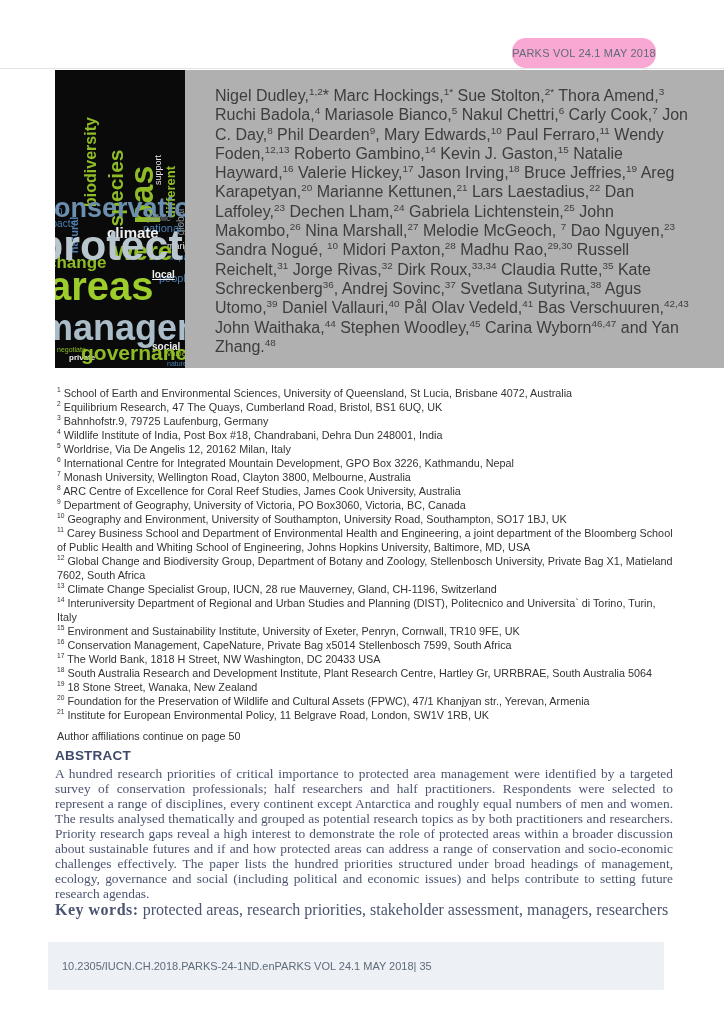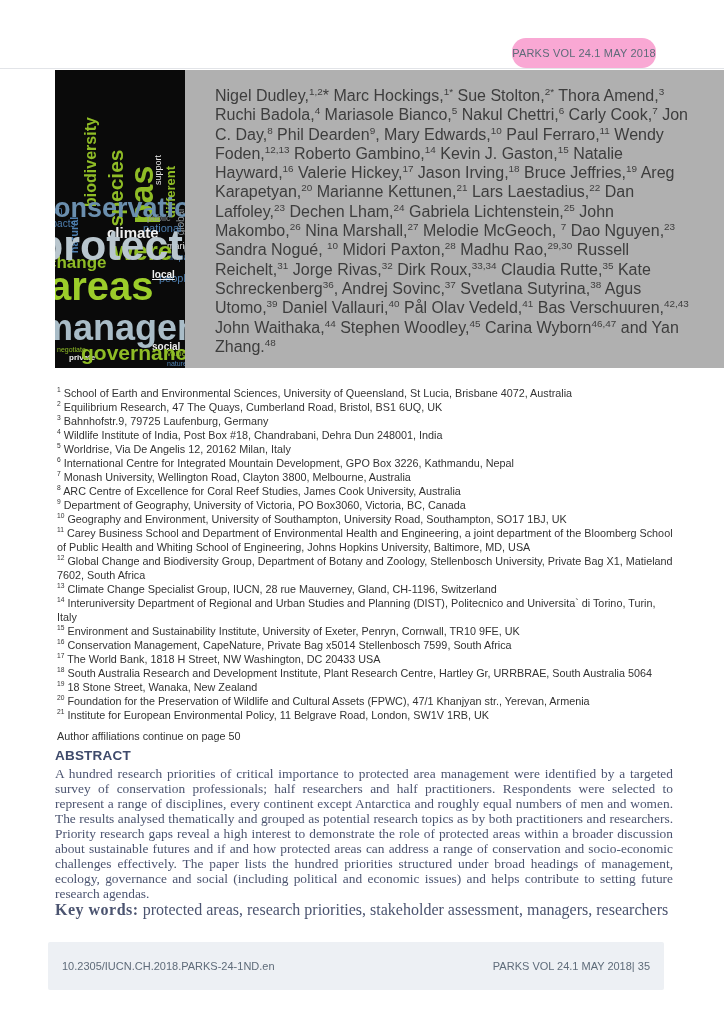--- a/index.html
+++ b/index.html
@@ -45,21 +45,21 @@
   }
   .keywords{
     position:absolute;left:55px;top:901px;width:618px;
     font-family:"Liberation Serif",serif;font-size:16px;color:#4b5470;
   }
   .keywords b{letter-spacing:.5px;}
 
   
   .footer-band{
     position:absolute;left:48px;top:942px;width:616px;height:48px;background:#edf0f4;border-radius:2px;
-    display:flex;align-items:center;justify-content:space-between;
+    display:flex;align-items:center;justify-content:flex-start;
     font-size:11px;color:#5e6b79;padding:0 14px;box-sizing:border-box;
   }
 </style>
 </head>
 <body>
 
 <div class="top-rule"></div>
 
 <div class="issue-badge">
   <span>PARKS VOL 24.1 MAY 2018</span>

